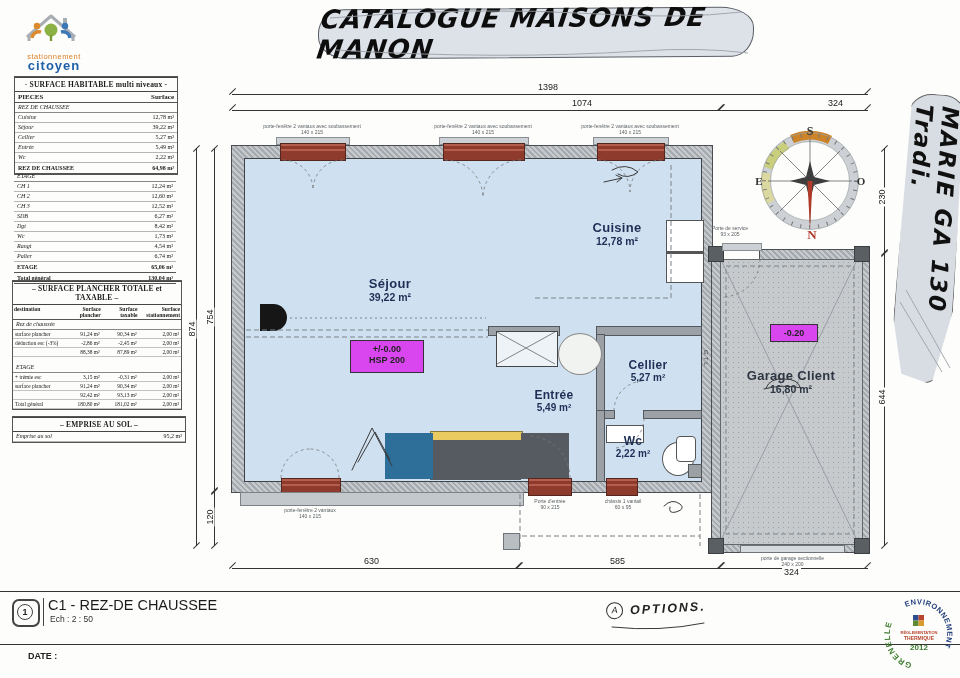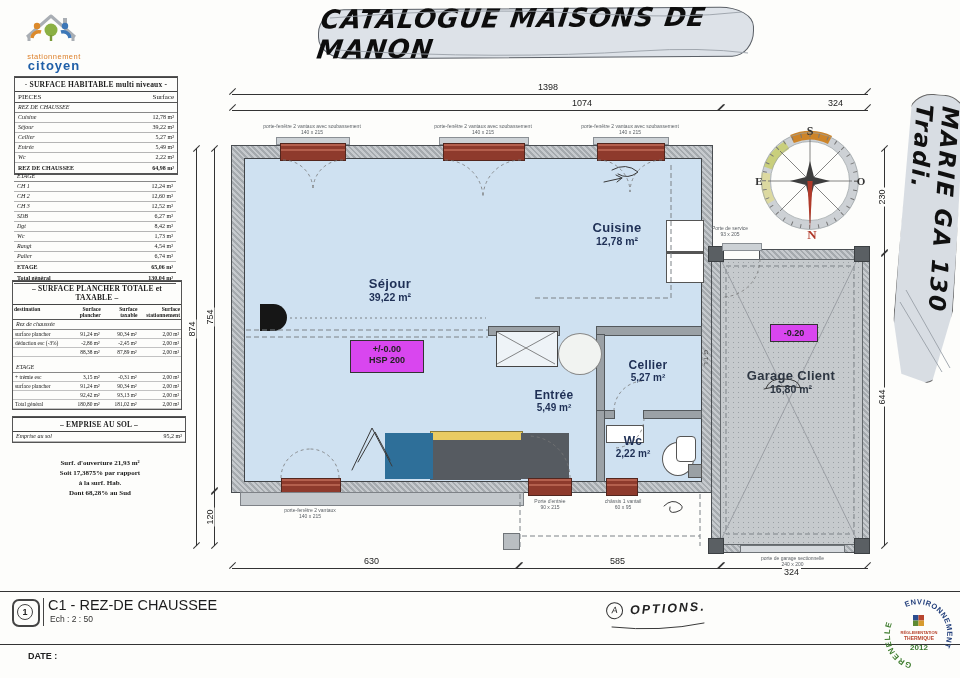--- a/index.html
+++ b/index.html
@@ -4,21 +4,21 @@
 <style>
   html,body{margin:0;padding:0;background:#e8e8e8}
   #page{position:relative;width:960px;height:678px;background:#fdfdfb;overflow:hidden;
         font-family:"Liberation Sans",sans-serif;color:#222}
   .abs{position:absolute}
   
   .tbl{position:absolute;font-family:"Liberation Serif",serif;color:#1a1a1a}
   .tbl-title{font-weight:bold;font-size:7.5px;text-align:center;border:1px solid #444;
              border-left:none;border-right:none;padding:2px 0;letter-spacing:.2px}
   .box{border:1px solid #555}
-  .thead{display:flex;justify-content:space-between;font-weight:normal;font-size:7px;
+  .thead{display:flex;justify-content:space-between;font-weight:bold;font-size:7px;
          border-bottom:1px solid #555;padding:1px 3px}
   .trow{display:flex;justify-content:space-between;font-size:6px;border-bottom:1px solid #b5b5b5;
         padding:0 3px;line-height:9px;font-style:italic}
   .trow .val{font-style:normal}
   .tsec{font-size:6px;font-style:italic;border-bottom:1px solid #888;padding:0 3px;line-height:9px}
   .ttot{display:flex;justify-content:space-between;font-size:6px;font-weight:bold;
         border-bottom:1px solid #555;padding:0 3px;line-height:10px}
   .t3 .hrow{display:flex;font-weight:bold;font-size:5.6px;border-bottom:1px solid #555;text-align:center}
   .t3 .hrow span{padding:1px}
   .t3 .c0{width:52px;text-align:left}.t3 .c1{width:36px;text-align:right}
@@ -246,26 +246,20 @@
         <span class="c3">2,00 m²</span>
       </div>
     <div class="r">
         <span class="c0">Total général</span>
         <span class="c1">180,80 m²</span>
         <span class="c2">181,02 m²</span>
         <span class="c3">2,00 m²</span>
       </div>
   </div>
 
-  <div class="tbl t5l" style="left:30px;top:458px;width:140px;text-align:center">
-    <div>Surf. d'ouverture 21,93 m²</div>
-    <div>Soit 17,3875% par rapport</div>
-    <div>à la surf. Hab.</div>
-    <div>Dont 68,28% au Sud</div>
-  </div>
 
   <div class="wall" style="left:232px;top:146px;width:480px;height:346px"></div>
   <div class="floor" style="left:244px;top:158px;width:456px;height:322px"></div>
 
   <div class="part" style="left:489px;top:327px;width:70px;height:8px"></div>
   <div class="part" style="left:597px;top:327px;width:104px;height:8px"></div>
   <div class="part" style="left:597px;top:335px;width:7px;height:82px"></div>
   <div class="part" style="left:597px;top:411px;width:17px;height:7px"></div>
   <div class="part" style="left:644px;top:411px;width:57px;height:7px"></div>
   <div class="part" style="left:597px;top:411px;width:7px;height:70px"></div>

